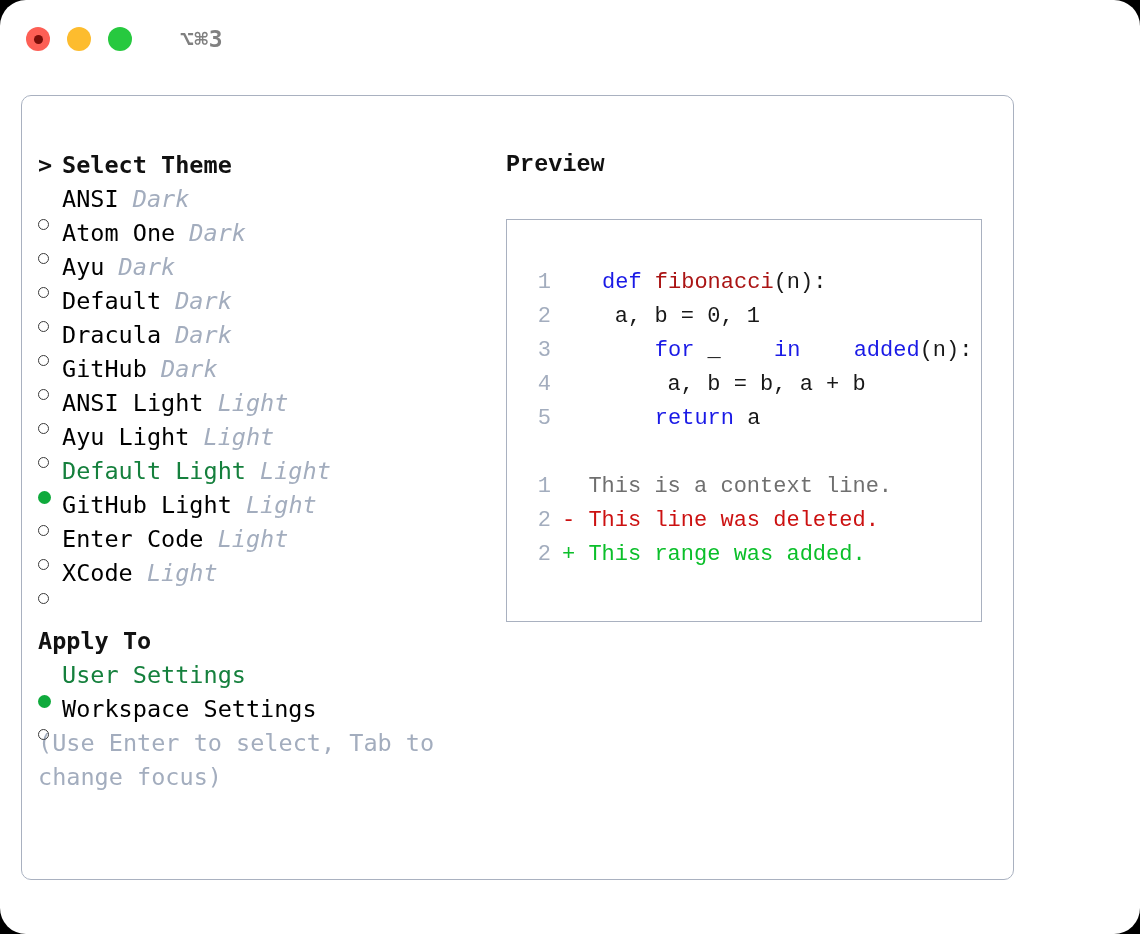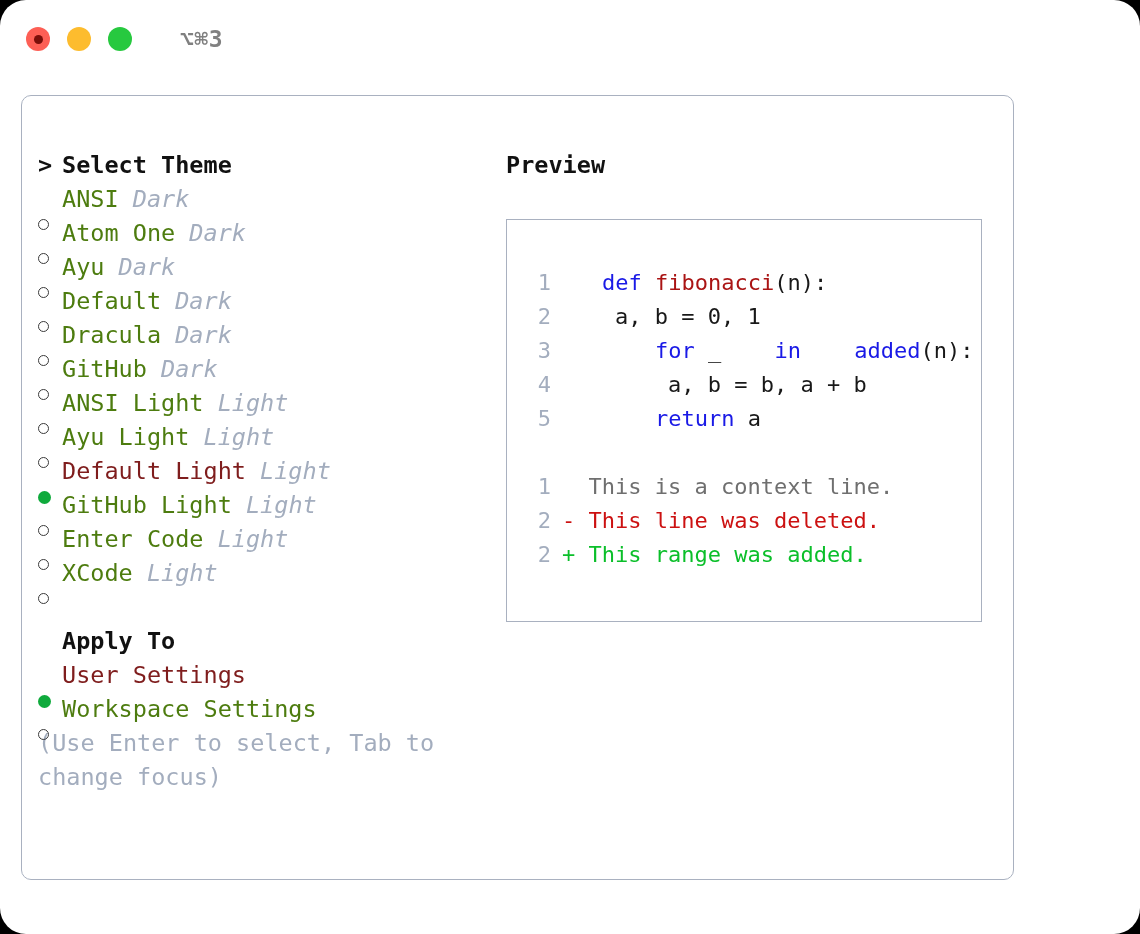--- a/index.html
+++ b/index.html
@@ -91,20 +91,21 @@
   .col-left {
     width: 470px;
     flex: none;
     padding: 52px 0 0 16px;
     box-sizing: border-box;
   }
   .col-right {
     flex: 1;
     padding: 52px 0 0 8px;
     box-sizing: border-box;
+    font-family: Liberation Mono, monospace;
   }
 
   
   .section-head {
     font-size: 23.5px;
     font-weight: bold;
     color: #111111;
     line-height: 34px;
     white-space: pre;
     display: flex;
@@ -136,37 +137,38 @@
   }
   .marker .filled {
     position: absolute;
     left: 0;
     top: 12px;
     width: 13px;
     height: 13px;
     border-radius: 50%;
     background: #0faa3c;
   }
-  .opt-label { color: #4d7c0f; }
-  .opt-row.selected .opt-label { color: #7f1d1d; }
+  .opt-label { color: #000000; }
+  .opt-row.selected .opt-label { color: #15803d; }
   .opt-kind {
     color: #a3adbe;
     margin-left: 0;
     font-style: italic;
   }
 
   .spacer-row { height: 34px; }
 
   .apply-head {
     display: flex;
     font-size: 23.5px;
     font-weight: bold;
     color: #111111;
     line-height: 34px;
     white-space: pre;
+    flex-direction: column;
   }
   .apply-head .marker { width: 24px; flex: none; }
 
   .hint {
     font-size: 23.5px;
     line-height: 34px;
     color: #a3adbe;
     max-width: 400px;
     white-space: pre-wrap;
   }

